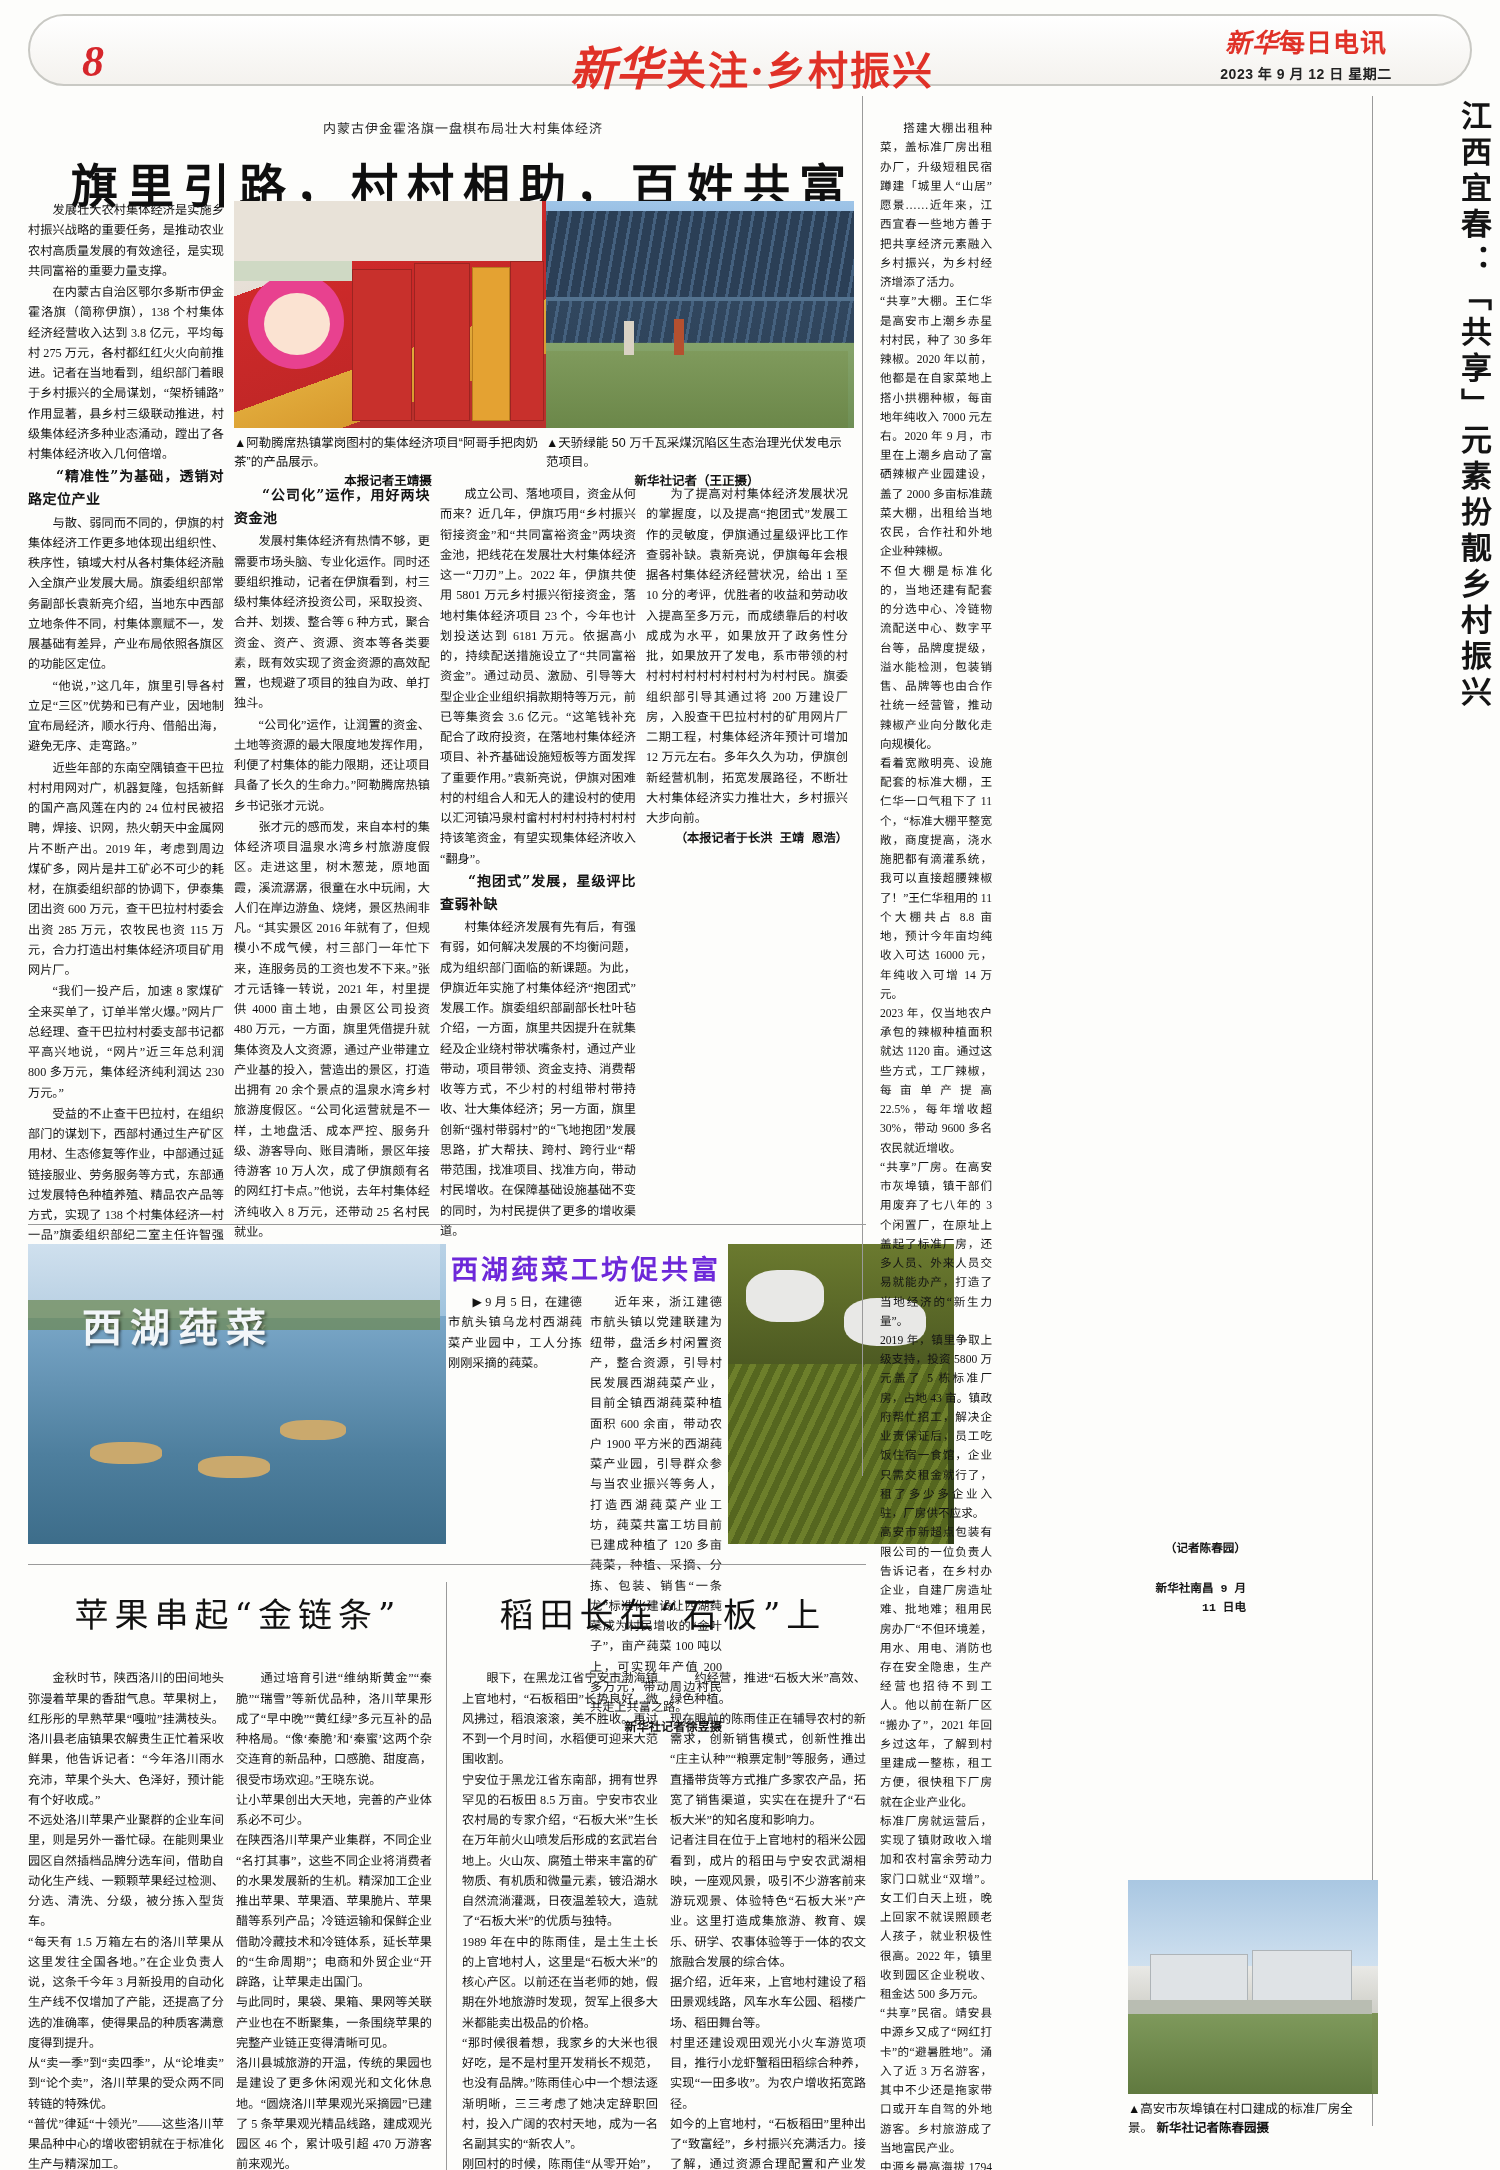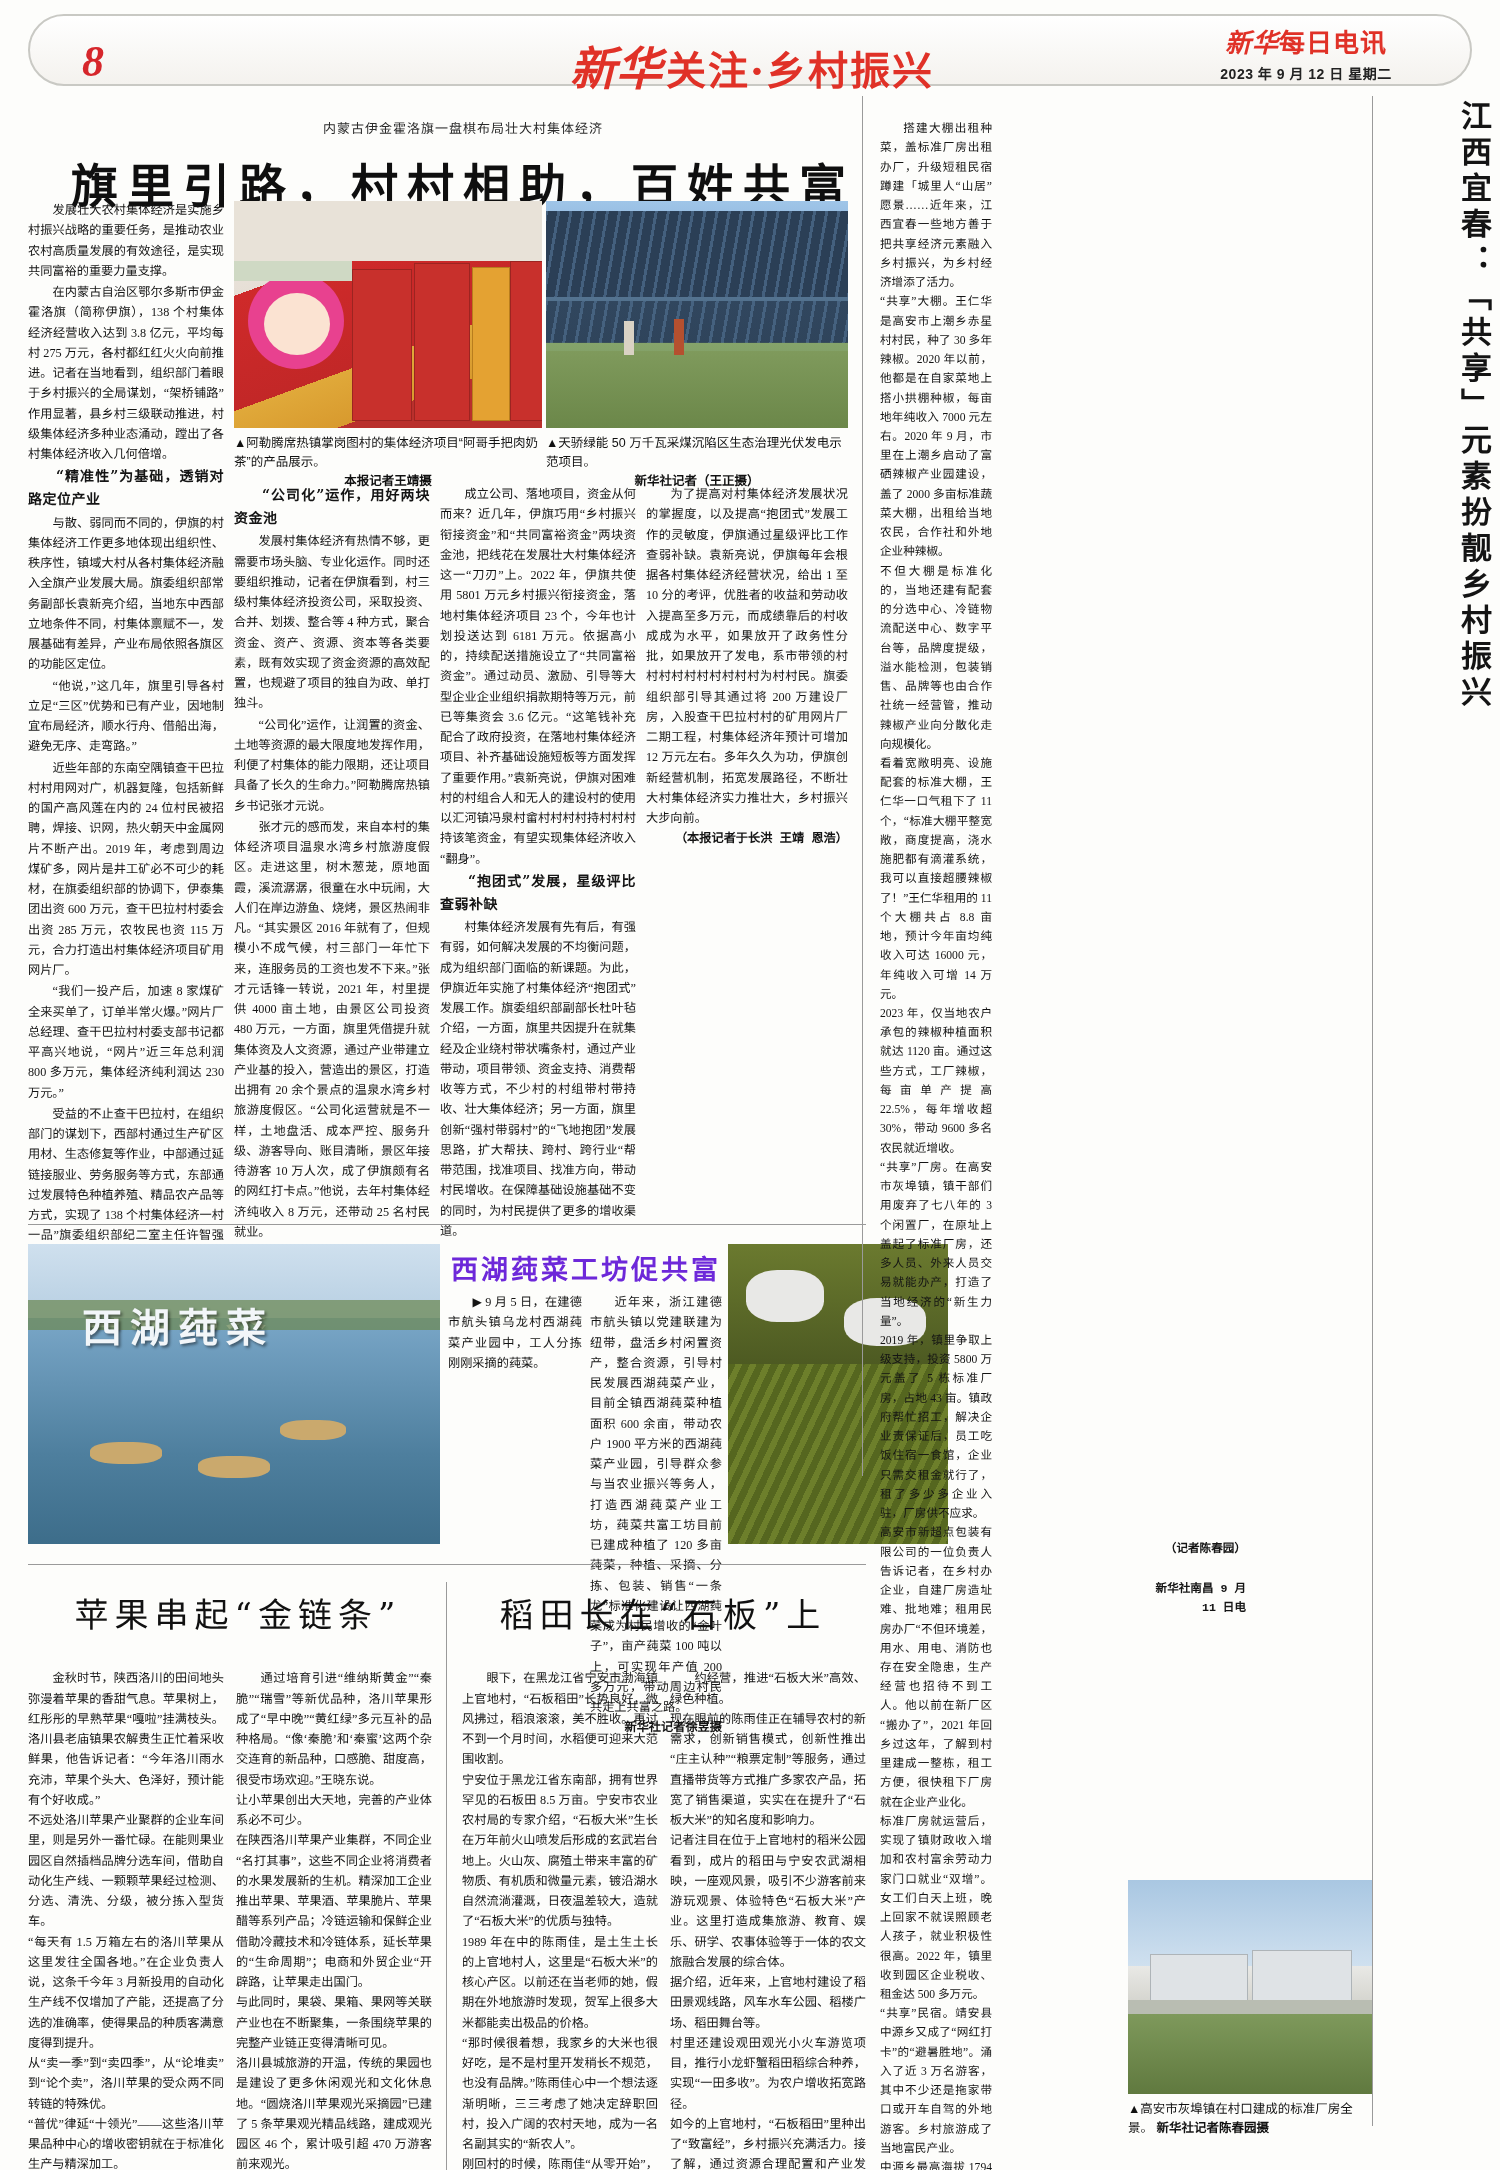--- a/index.html
+++ b/index.html
@@ -62,21 +62,21 @@
     font-family:"Liberation Sans",sans-serif;font-size:13px;color:#2b2b2b;
     letter-spacing:1px;
   }
   .headline{
     position:absolute;left:0;top:52px;width:870px;text-align:center;
     font-family:"DejaVu Serif",serif;font-weight:bold;font-size:47px;
     letter-spacing:9px;color:#0f0f0f;white-space:nowrap;
   }
 
   
-  .photo{position:absolute;overflow:hidden;background:#ddd;}
+  .photo{position:absolute;overflow:hidden;background:#ddd;padding-left:6px;}
   .caption{
     position:absolute;font-size:12.5px;line-height:1.5;color:#111;
     font-family:"Liberation Sans",sans-serif;
   }
   .caption .credit{font-weight:bold;}
 
   
   .col{
     position:absolute;font-size:12.2px;line-height:1.66;
     text-align:justify;color:#141414;
@@ -179,21 +179,21 @@
     <p>与散、弱同而不同的，伊旗的村集体经济工作更多地体现出组织性、秩序性，镇域大村从各村集体经济融入全旗产业发展大局。旗委组织部常务副部长袁新亮介绍，当地东中西部立地条件不同，村集体禀赋不一，发展基础有差异，产业布局依照各旗区的功能区定位。</p>
     <p>“他说，”这几年，旗里引导各村立足“三区”优势和已有产业，因地制宜布局经济，顺水行舟、借船出海，避免无序、走弯路。”</p>
     <p>近些年部的东南空隅镇查干巴拉村村用网对广，机器复隆，包括新鲜的国产高风莲在内的 24 位村民被招聘，焊接、识网，热火朝天中金属网片不断产出。2019 年，考虑到周边煤矿多，网片是井工矿必不可少的耗材，在旗委组织部的协调下，伊泰集团出资 600 万元，查干巴拉村村委会出资 285 万元，农牧民也资 115 万元，合力打造出村集体经济项目矿用网片厂。</p>
     <p>“我们一投产后，加速 8 家煤矿全来买单了，订单半常火爆。”网片厂总经理、查干巴拉村村委支部书记都平高兴地说，“网片”近三年总利润 800 多万元，集体经济纯利润达 230 万元。”</p>
     <p>受益的不止查干巴拉村，在组织部门的谋划下，西部村通过生产矿区用材、生态修复等作业，中部通过延链接服业、劳务服务等方式，东部通过发展特色种植养殖、精品农产品等方式，实现了 138 个村集体经济一村一品”旗委组织部纪二室主任许智强说，为了避免“三区”内项目同质化，坚持了牢固定村工有项目，组织部门围绕项目评审协调力度，试被集体经济提高项目资质和协同效应，增强了投资效率。同时，单位带领本村的内耗问题，增添了投资效率。同时，单位带领本村的内耗问题，增添了投资大学生，今年起乡镇工作人员人均月收入增长 1400 元，为镇村发展村集体经济注入活力，开拓思路，增强动力。</p>
     <p></p>
   </div>
 
   <div class="col" style="left:206px;top:388px;width:196px;height:730px;">
     <p class="sub">“公司化”运作，用好两块资金池</p>
-    <p>发展村集体经济有热情不够，更需要市场头脑、专业化运作。同时还要组织推动，记者在伊旗看到，村三级村集体经济投资公司，采取投资、合并、划拨、整合等 4 种方式，聚合资金、资产、资源、资本等各类要素，既有效实现了资金资源的高效配置，也规避了项目的独自为政、单打独斗。</p>
+    <p>发展村集体经济有热情不够，更需要市场头脑、专业化运作。同时还要组织推动，记者在伊旗看到，村三级村集体经济投资公司，采取投资、合并、划拨、整合等 6 种方式，聚合资金、资产、资源、资本等各类要素，既有效实现了资金资源的高效配置，也规避了项目的独自为政、单打独斗。</p>
     <p>“公司化”运作，让润置的资金、土地等资源的最大限度地发挥作用，利便了村集体的能力限期，还让项目具备了长久的生命力。”阿勒腾席热镇乡书记张才元说。</p>
     <p>张才元的感而发，来自本村的集体经济项目温泉水湾乡村旅游度假区。走进这里，树木葱茏，原地面霞，溪流潺潺，很童在水中玩闹，大人们在岸边游鱼、烧烤，景区热闹非凡。“其实景区 2016 年就有了，但规模小不成气候，村三部门一年忙下来，连服务员的工资也发不下来。”张才元话锋一转说，2021 年，村里提供 4000 亩土地，由景区公司投资 480 万元，一方面，旗里凭借提升就集体资及人文资源，通过产业带建立产业基的投入，营造出的景区，打造出拥有 20 余个景点的温泉水湾乡村旅游度假区。“公司化运营就是不一样，土地盘活、成本严控、服务升级、游客导向、账目清晰，景区年接待游客 10 万人次，成了伊旗颇有名的网红打卡点。”他说，去年村集体经济纯收入 8 万元，还带动 25 名村民就业。</p>
   </div>
 
   <div class="col" style="left:412px;top:388px;width:196px;height:730px;">
     <p>成立公司、落地项目，资金从何而来？近几年，伊旗巧用“乡村振兴衔接资金”和“共同富裕资金”两块资金池，把线花在发展壮大村集体经济这一“刀刃”上。2022 年，伊旗共使用 5801 万元乡村振兴衔接资金，落地村集体经济项目 23 个，今年也计划投送达到 6181 万元。依据高小的，持续配送措施设立了“共同富裕资金”。通过动员、激励、引导等大型企业企业组织捐款期特等万元，前已等集资会 3.6 亿元。“这笔钱补充配合了政府投资，在落地村集体经济项目、补齐基础设施短板等方面发挥了重要作用。”袁新亮说，伊旗对困难村的村组合人和无人的建设村的使用以汇河镇冯泉村畲村村村村持村村村持该笔资金，有望实现集体经济收入“翻身”。</p>
     <p class="sub">“抱团式”发展，星级评比查弱补缺</p>
     <p>村集体经济发展有先有后，有强有弱，如何解决发展的不均衡问题，成为组织部门面临的新课题。为此，伊旗近年实施了村集体经济“抱团式”发展工作。旗委组织部副部长杜叶毡介绍，一方面，旗里共因提升在就集经及企业绕村带状嘴条村，通过产业带动，项目带领、资金支持、消费帮收等方式，不少村的村组带村带持收、壮大集体经济；另一方面，旗里创新“强村带弱村”的“飞地抱团”发展思路，扩大帮扶、跨村、跨行业“帮带范围，找准项目、找准方向，带动村民增收。在保障基础设施基础不变的同时，为村民提供了更多的增收渠道。</p>
   </div>
 

